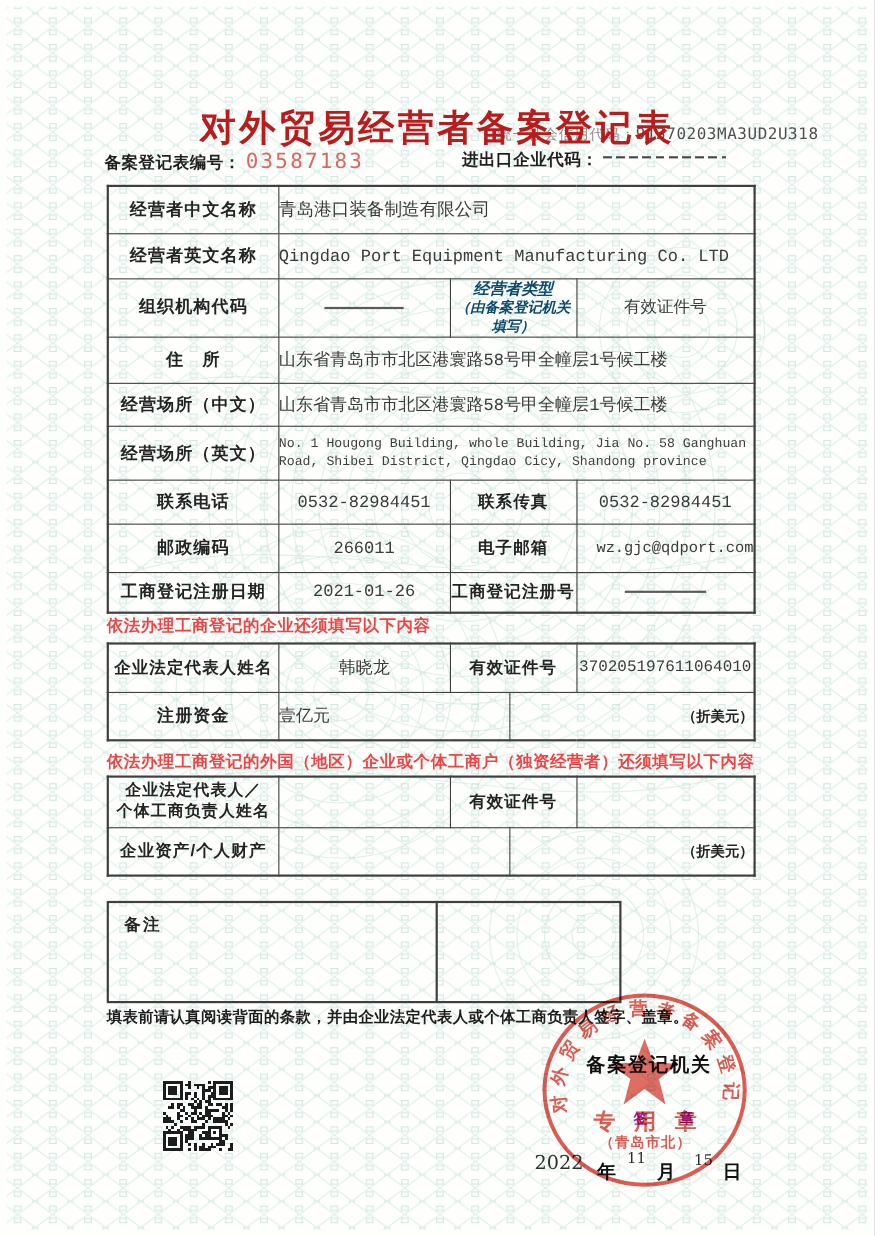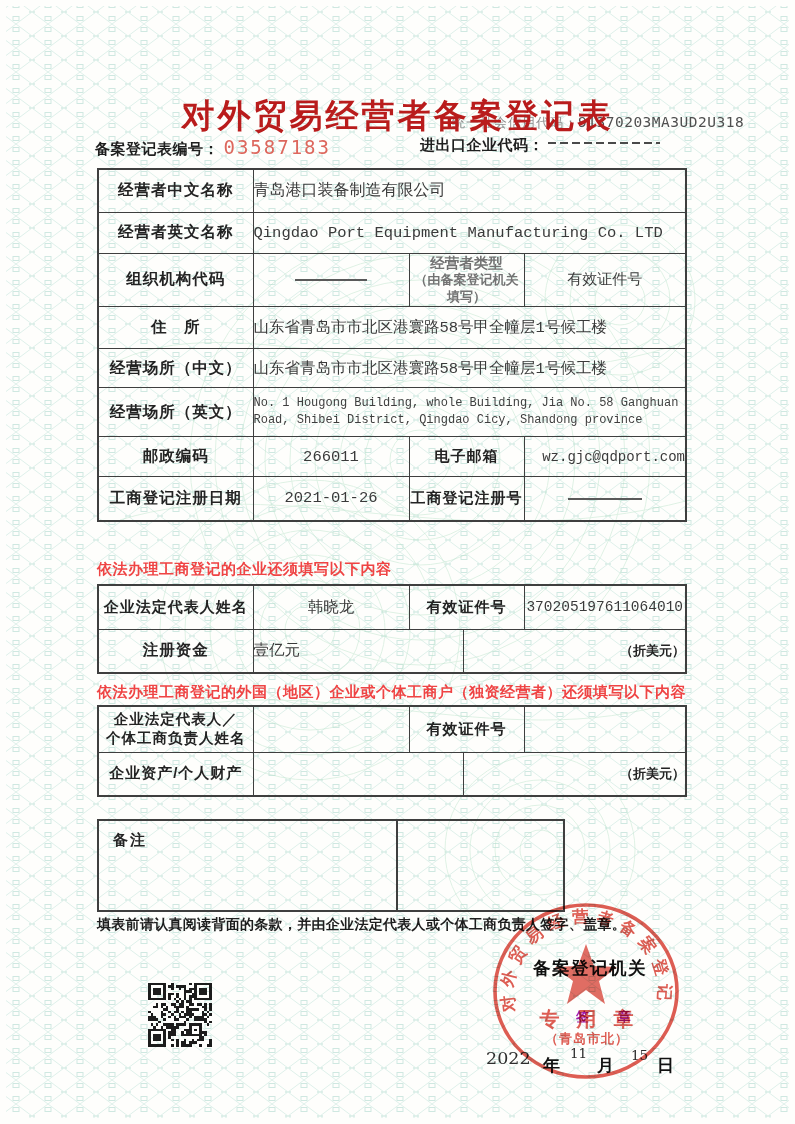--- a/index.html
+++ b/index.html
@@ -19,21 +19,21 @@
   .serial{font-family:"DejaVu Sans Mono",monospace;font-size:19px;letter-spacing:2px;color:#dd675d;}
   .fld-record{position:absolute;left:95px;top:0;}
   .fld-iecode{position:absolute;left:420px;top:0;}
   .dashline{display:inline-block;width:112px;height:2px;vertical-align:6px;
             background:repeating-linear-gradient(90deg,#4a4a4a 0 8px,transparent 8px 12px);}
 
   table.t{position:absolute;left:97px;border-collapse:collapse;table-layout:fixed;
           width:588px;z-index:2;border:2.2px solid #3f3f3f;}
   table.t td{border:1.6px solid #3f3f3f;padding:0;vertical-align:middle;}
   .lab{text-align:center;font-weight:600;font-size:15.5px;color:#232323;letter-spacing:1px;}
-  .lab2{text-align:center;font-weight:600;font-size:14.5px;color:#737373;line-height:1.3;}
+  .lab2{text-align:center;font-weight:600;font-size:14.5px;color:#0c4a6e;line-height:1.3;font-style:italic;}
   .lab2 .sub{font-size:13px;font-weight:600;}
   .lab .l2{display:block;font-size:14.5px;line-height:1.35;}
   .val{font-family:"Liberation Mono",monospace;font-size:15.5px;color:#3a3a3a;}
   .vt{vertical-align:top;}
   .ctr{text-align:center;}
   .pl46{padding-left:46px;} .pl36{padding-left:36px;} .pl56{padding-left:56px;}
   .pt2{padding-top:2px;} .pt4{padding-top:4px;} .pt6{padding-top:6px;} .pt8{padding-top:8px;} .pt12{padding-top:12px;}
   .eng{font-family:"Liberation Mono",monospace;font-size:12px;line-height:1.4;color:#3e3e3e;padding:8px 6px 0 8px;vertical-align:top;}
   .email{font-family:"Liberation Mono",monospace;font-size:14px;color:#3a3a3a;text-align:right;padding:4px 3px 0 0;vertical-align:top;}
   .hline{display:inline-block;height:2px;background:#5a5a5a;vertical-align:middle;}
@@ -165,20 +165,26 @@
       <td class="lab">住　所</td>
       <td class="val vt pl46 pt2" colspan="3">山东省青岛市市北区港寰路58号甲全幢层1号候工楼</td>
     </tr>
     <tr>
       <td class="lab">经营场所（中文）</td>
       <td class="val vt pl46" colspan="3">山东省青岛市市北区港寰路58号甲全幢层1号候工楼</td>
     </tr>
     <tr>
       <td class="lab">经营场所（英文）</td>
       <td class="eng" colspan="3">No. 1 Hougong Building, whole Building, Jia No. 58 Ganghuan Road, Shibei District, Qingdao Cicy, Shandong province</td>
+    </tr>
+    <tr>
+      <td class="lab">联系电话</td>
+      <td class="val ctr">0532-82984451</td>
+      <td class="lab" style="font-size:15px">联系传真</td>
+      <td class="val vt ctr pt8">0532-82984451</td>
     </tr>
     <tr>
       <td class="lab">邮政编码</td>
       <td class="val ctr">266011</td>
       <td class="lab" style="font-size:15px">电子邮箱</td>
       <td class="email">wz.gjc@qdport.com</td>
     </tr>
     <tr>
       <td class="lab">工商登记注册日期</td>
       <td class="val vt ctr pt4">2021-01-26</td>

